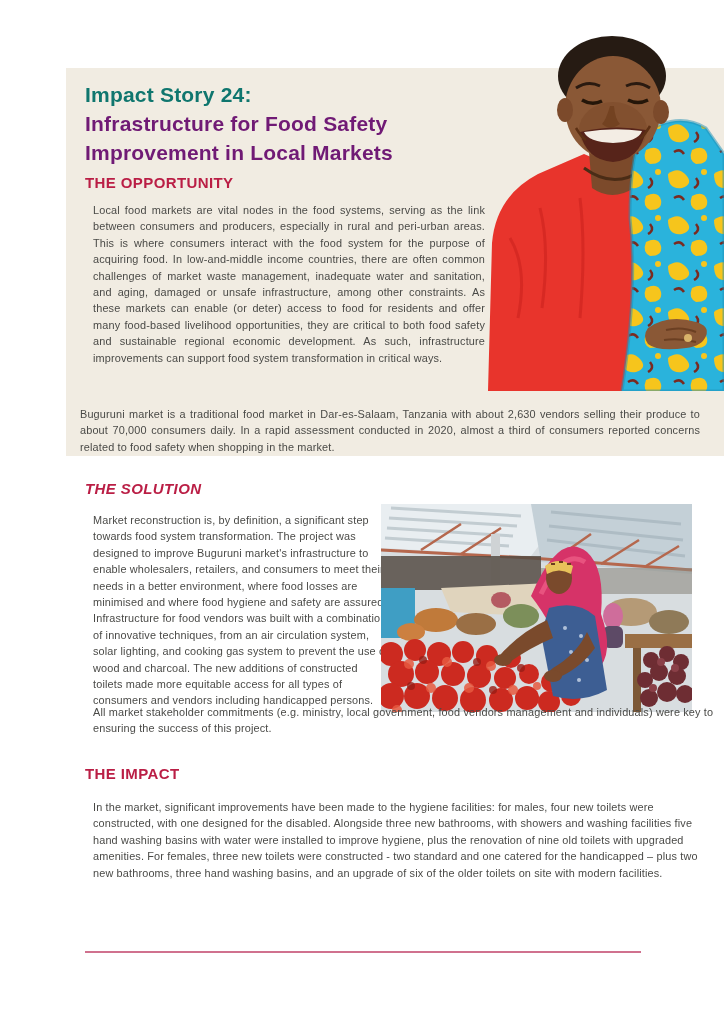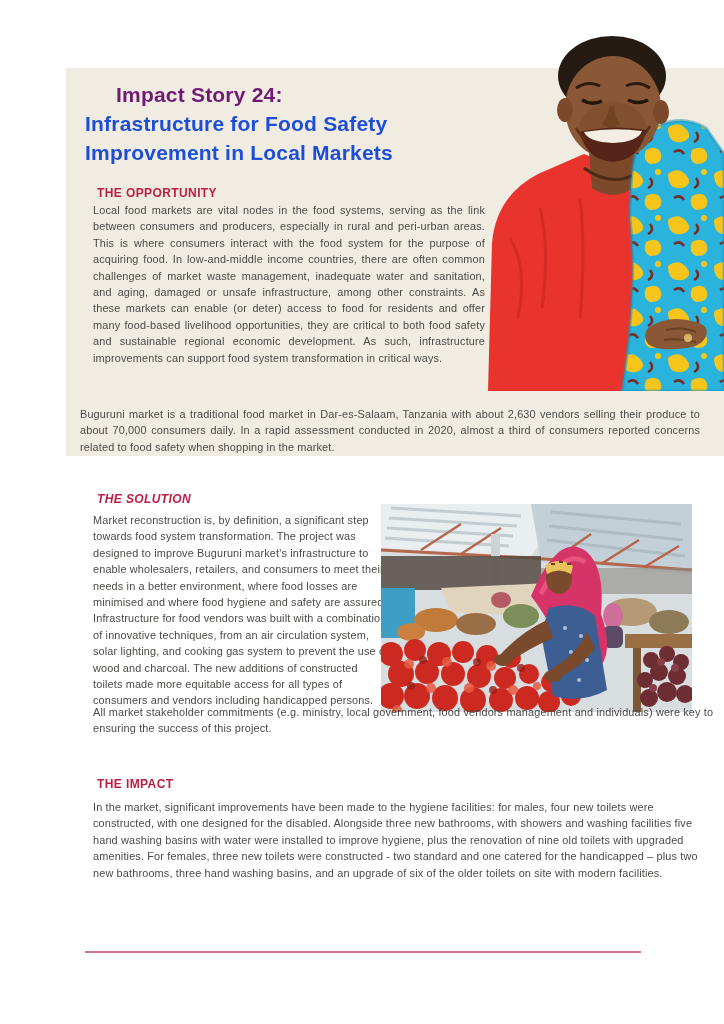--- a/index.html
+++ b/index.html
@@ -5,23 +5,23 @@
   html,body{margin:0;padding:0;background:#ffffff;}
   .page{
     position:relative;width:724px;height:1024px;background:#ffffff;
     font-family:"Liberation Sans",sans-serif;overflow:hidden;
   }
   .cream-box{position:absolute;left:66px;top:68px;width:658px;height:388px;background:#f1ece2;}
   .portrait{position:absolute;left:480px;top:28px;width:244px;height:363px;}
   .market{position:absolute;left:381px;top:504px;width:311px;height:208px;overflow:hidden;}
   .market svg{display:block;}
   .title{position:absolute;left:85px;top:80px;width:400px;margin:0;font-size:21px;line-height:29px;font-weight:bold;letter-spacing:.2px;}
-  .t-black{display:block;color:#701a75;margin-left:31px;}
-  .t-red{display:block;color:#1d4ed8;}
-  h2.sec{position:absolute;left:85px;margin:12px;font-size:12px;font-weight:bold;color:#ba1e45;letter-spacing:.4px;}
+  .t-black{display:block;color:#0f766e;}
+  .t-red{display:block;color:#701a75;}
+  h2.sec{position:absolute;left:85px;margin:0;font-size:15px;font-weight:bold;color:#ba1e45;letter-spacing:.4px;}
   .h-opportunity{top:174px;}
   .h-solution{top:480px;font-style:italic;}
   .h-impact{top:765px;}
   p.body{margin:8px;position:absolute;color:#4a4a47;font-size:10.9px;line-height:16.4px;letter-spacing:.15px;}
   .p-opportunity{left:85px;top:194px;width:392px;text-align:justify;}
   .p-callout{left:72px;top:398px;width:620px;line-height:17.5px;text-align:justify;}
   .p-solution{left:85px;top:504px;width:296px;}
   .p-note{left:85px;top:696px;width:622px;line-height:17.5px;}
   .p-impact{left:85px;top:791px;width:622px;line-height:17.2px;}
   .rule{position:absolute;left:85px;top:951px;width:556px;height:2px;background:#d0718e;}

